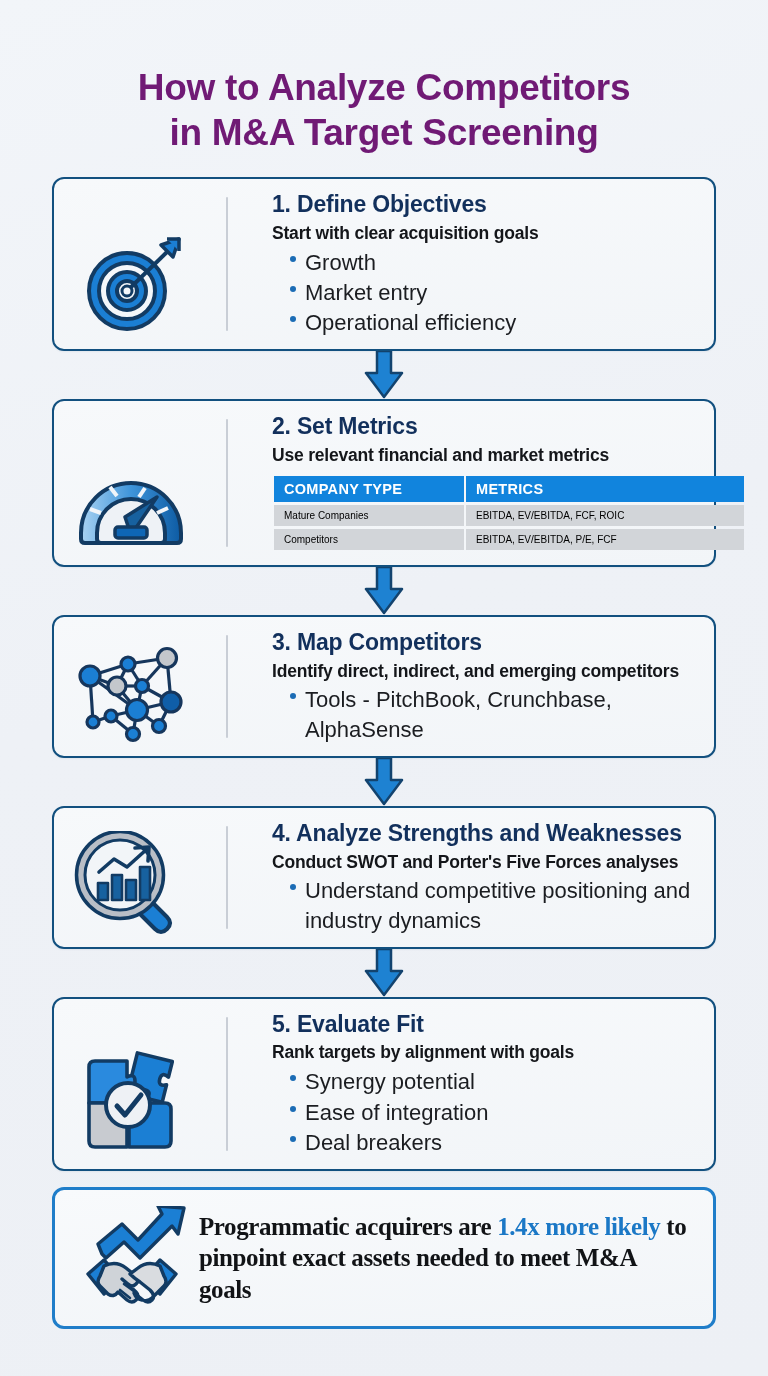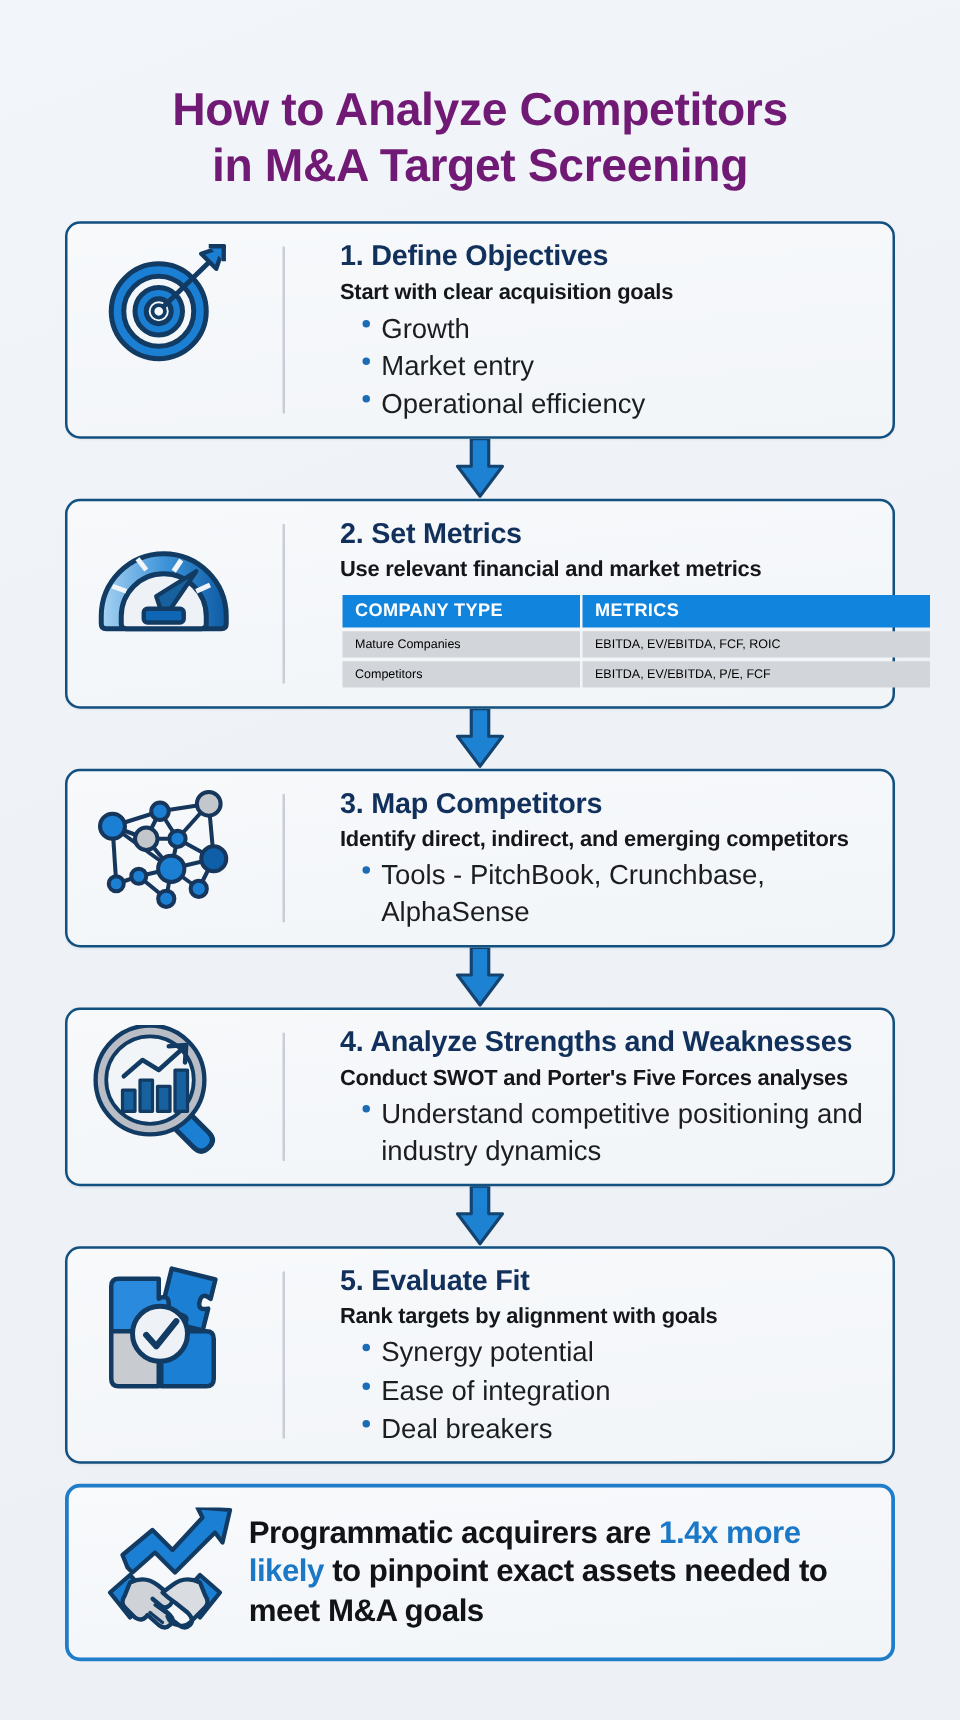--- a/index.html
+++ b/index.html
@@ -25,21 +25,21 @@
 
   
   .stack { margin-top:22px; padding:0 52px; }
 
   .card {
     position:relative;
     border:2.5px solid #12507f;
     border-radius:12px;
     background:linear-gradient(175deg,#f7f9fb 0%,#f2f5f8 100%);
     display:flex;
-    align-items:flex-start;
+    align-items:flex-end;
     padding:12px 14px 12px 10px;
     box-shadow:0 1px 2px rgba(20,50,90,0.06);
     gap:28px;
   }
   .card-icon {
     flex:0 0 auto;
     width:134px;
     display:flex;
     align-items:center;
     justify-content:center;
@@ -120,20 +120,21 @@
 
   
   .callout {
     border:3px solid #1f7dc9;
     border-radius:12px;
     background:linear-gradient(175deg,#f8fafc 0%,#f2f5f8 100%);
     display:flex;
     align-items:center;
     padding:16px 16px 16px 10px;
     margin-top:16px;
+    font-family:Liberation Serif, serif;
   }
   .callout .card-icon { width:134px; }
   .callout-text {
     flex:1 1 auto;
     color:#111316;
     font-weight:bold;
     font-size:25px;
     line-height:1.26;
     letter-spacing:-0.4px;
     padding-right:4px;

